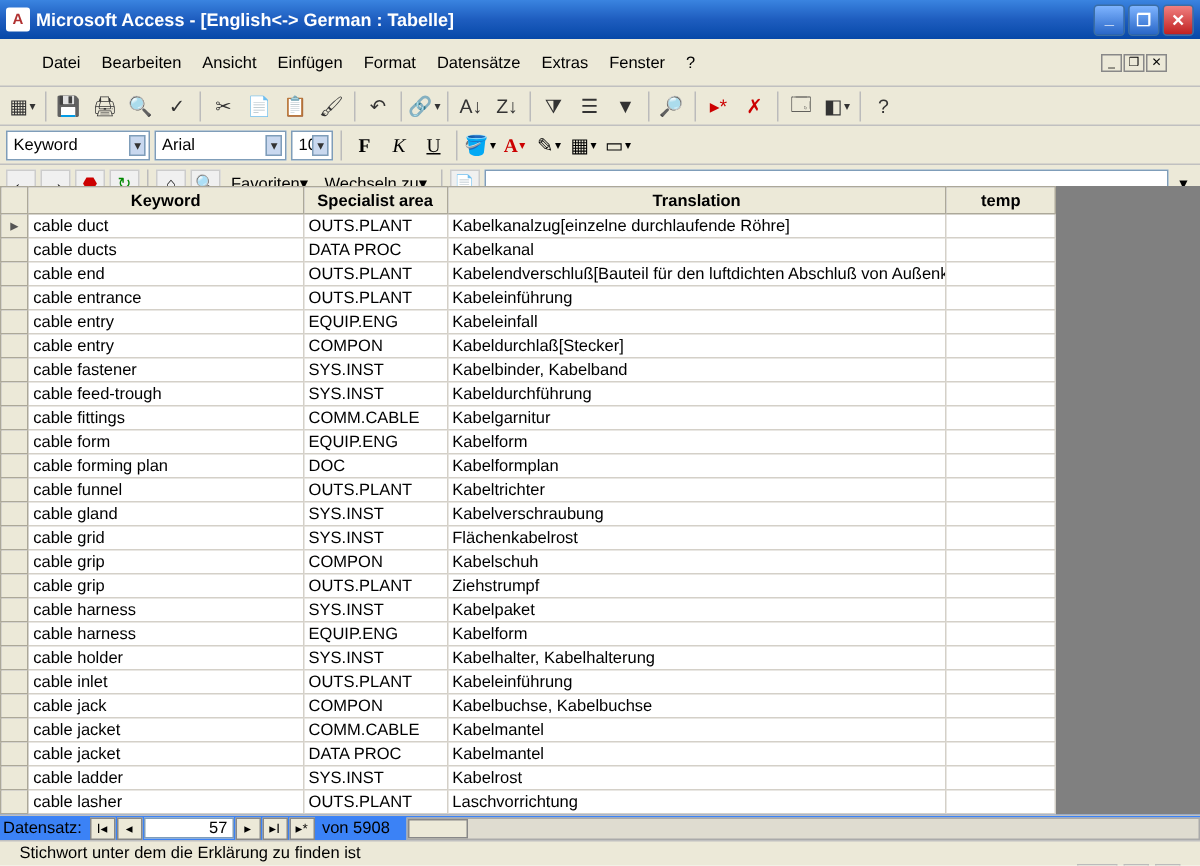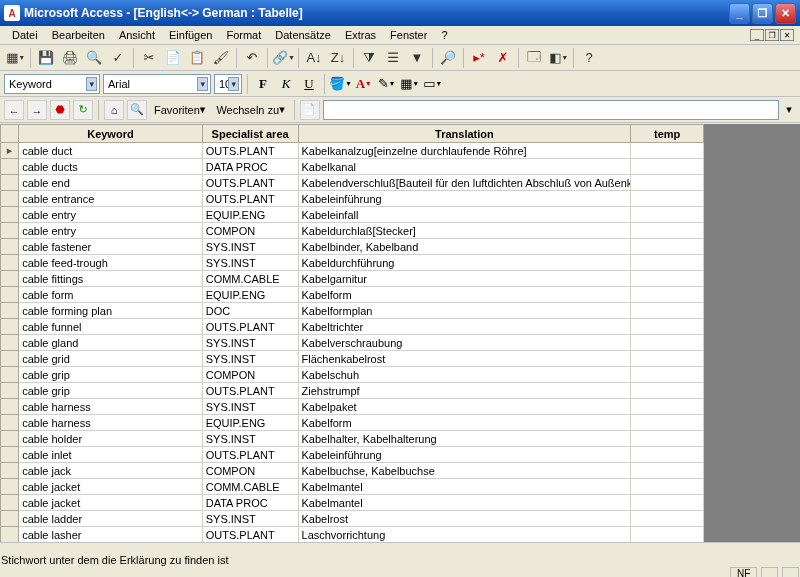--- a/index.html
+++ b/index.html
@@ -4,21 +4,21 @@
 <style>
 * { box-sizing: border-box; margin: 0; padding: 0; }
 body { font-family: Tahoma, Arial, sans-serif; font-size: 11px; background: #ece9d8; width: 800px; height: 577px; overflow: hidden; position: relative; }
 .titlebar { height: 26px; background: linear-gradient(to bottom, #3a84e0 0%, #1e5dbf 50%, #0648a8 100%); display: flex; align-items: center; padding: 0 4px; color: #fff; font-weight: bold; font-size: 12px; }
 .titlebar .icon { width: 16px; height: 16px; background: #fff; margin-right: 4px; border-radius: 2px; display:flex;align-items:center;justify-content:center;color:#b03030;font-size:10px;font-weight:bold;}
 .titlebar .title { flex: 1; }
 .winbtns { display: flex; gap: 2px; }
 .winbtn { width: 21px; height: 21px; border: 1px solid #3a6ea5; border-radius: 3px; display: flex; align-items: center; justify-content: center; color: #fff; font-weight: bold; font-size: 11px; }
 .winbtn.min, .winbtn.max { background: linear-gradient(to bottom,#7eb4ff,#2866c7); }
 .winbtn.close { background: linear-gradient(to bottom,#f08080,#c02020); }
-.menubar { height: 19px; background: #ece9d8; display: flex; align-items: center; padding: 0 6px; border-bottom: 1px solid #c0c0c0; font-size: 11px; gap: 2px;}
+.menubar { height: 32px; background: #ece9d8; display: flex; align-items: center; padding: 0 22px; border-bottom: 1px solid #c0c0c0; font-size: 11px; gap: 2px;}
 .menubar span { padding: 2px 6px; cursor: default; }
 .menubar .mdi { margin-left: auto; display:flex; gap:1px;}
 .menubar .mdi div{width:14px;height:12px;border:1px solid #888;background:#ece9d8;display:flex;align-items:center;justify-content:center;font-size:8px;}
 .toolbar { height: 26px; background: #ece9d8; border-bottom: 1px solid #c0c0c0; display: flex; align-items: center; padding: 0 4px; gap: 2px; }
 .tbtn { width: 22px; height: 22px; display: flex; align-items: center; justify-content: center; border: 1px solid transparent; font-size: 13px; color:#333;}
 .tsep { width: 1px; height: 20px; background: #bbb; margin: 0 2px; }
 .formatbar { height: 26px; background: #ece9d8; border-bottom: 1px solid #c0c0c0; display: flex; align-items: center; padding: 0 4px; gap: 3px; font-size: 11px; }
 .combo { height: 20px; border: 1px solid #7f9db9; background: #fff; display: flex; align-items: center; padding: 0 4px 0 4px; position: relative; }
 .combo::after { content: "▾"; position: absolute; right: 2px; color: #333; font-size: 9px; background:#c9d8ef;padding:1px 2px;border:1px solid #7f9db9;}
 .fbtn { width: 20px; height: 20px; display:flex;align-items:center;justify-content:center;font-family:'Times New Roman',serif;font-size:13px;}
@@ -32,21 +32,21 @@
 th { background: #ece9d8; border: 1px solid #aca899; height: 18px; font-weight: bold; font-size: 11px; text-align: center; padding: 0; overflow:hidden;}
 td { border: 1px solid #d4d0c8; height: 16px; font-size: 11px; padding: 0 3px; white-space: nowrap; overflow: hidden; text-overflow: clip; }
 td.rowhead { background: #ece9d8; border: 1px solid #aca899; width: 18px; text-align:center;color:#555;}
 col.c0{width:18px;} col.c1{width:182px;} col.c2{width:95px;} col.c3{width:330px;} col.c4{width:72px;}
 .recordnav { position: absolute; bottom: 17px; left: 0; right: 0; height: 17px; background: #3b82f6; display: flex; align-items: center; font-size: 11px; border-top:1px solid #c0c0c0;padding-left:2px;gap:1px;}
 .recordnav .lbl{margin-right:4px;}
 .rnbtn{width:17px;height:15px;border:1px solid #888;background:#ece9d8;display:flex;align-items:center;justify-content:center;font-size:9px;}
 .rninput{width:60px;height:14px;border:1px solid #7f9db9;background:#fff;text-align:right;padding:0 3px;font-size:11px;}
 .recordnav .scroll{flex:1;height:15px;background:#dfdcd0;border:1px solid #aaa;margin-left:6px;position:relative;}
 .recordnav .thumb{position:absolute;left:0;top:0;width:40px;height:13px;background:#ece9d8;border:1px solid #888;}
-.statusbar { position: absolute; bottom: 0; left: 0; right: 0; height: 35px; background: #ece9d8; border-top: 1px solid #c0c0c0; display: flex; align-items: center; padding: 0 1px; font-size: 11px; }
+.statusbar { position: absolute; bottom: 0; left: 0; right: 0; height: 17px; background: #ece9d8; border-top: 1px solid #c0c0c0; display: flex; align-items: center; padding: 0 13px; font-size: 11px; }
 .statusbar .grip{margin-left:auto;display:flex;gap:4px;margin-top:27px;}
 .statusbar .grip div{border:1px solid #bbb;padding:0 6px;height:13px;font-size:10px;display:flex;align-items:center;}
 .splitbtn{display:flex;align-items:center;}
 .splitbtn::after{content:"▾";font-size:8px;margin-left:1px;}
 </style>
 </head>
 <body>
 
 <div class="titlebar">
   <div class="icon">A</div>
@@ -107,21 +107,21 @@
   <div class="tbtn">🗔</div>
   <div class="tbtn splitbtn">◧</div>
   <div class="tsep"></div>
   <div class="tbtn">?</div>
 </div>
 
 <div class="formatbar">
   <div class="combo" style="width:96px">
       <span>Keyword</span>
     </div>
-  <div class="combo" style="width:108px">
+  <div class="combo" style="width:88px">
       <span>Arial</span>
     </div>
   <div class="combo" style="width:28px">
       <span>10</span>
     </div>
   <div class="tsep"></div>
   <div class="fbtn">
       <b>F</b>
     </div>
   <div class="fbtn">

